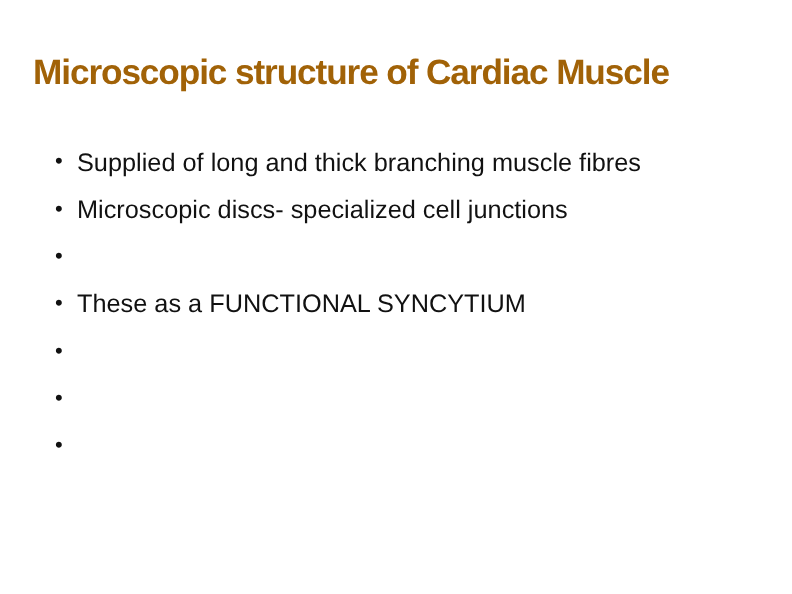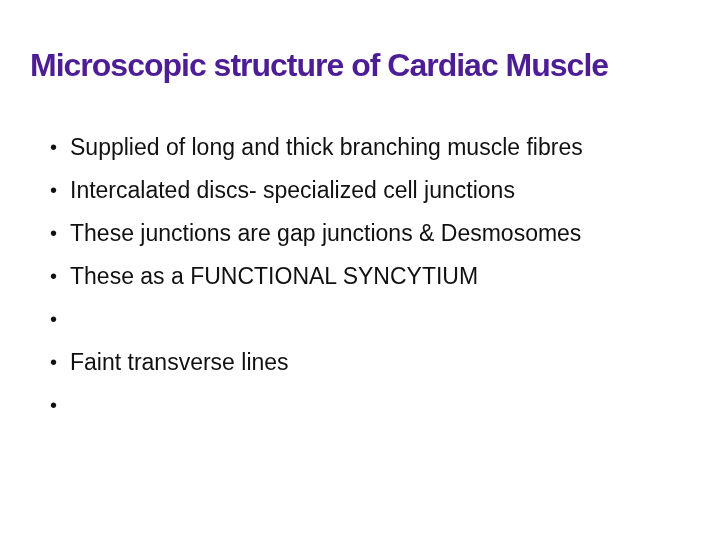--- a/index.html
+++ b/index.html
@@ -19,21 +19,21 @@
   .title {
     position: absolute;
     left: 30px;
     top: 44px;
     width: 670px;
     margin: 0;
     font-size: 32px;
     line-height: 42px;
     font-weight: 700;
     letter-spacing: -1px;
-    color: #4c1d95;
+    color: #a16207;
     white-space: nowrap;
   }
   .bullet-list {
     position: absolute;
     left: 50px;
     top: 126px;
     width: 640px;
     margin: 0;
     padding: 0;
     list-style: none;
@@ -68,40 +68,38 @@
 
   <ul class="bullet-list">
 
     <li class="bullet-item">
       <span class="marker">•</span>
       <span><span class="btext">Supplied of long and thick branching muscle fibres</span><span class="btext bold"></span></span>
     </li>
 
     <li class="bullet-item">
       <span class="marker">•</span>
-      <span><span class="btext">Intercalated discs- specialized cell junctions</span><span class="btext bold"></span></span>
+      <span><span class="btext">Microscopic discs- specialized cell junctions</span><span class="btext bold"></span></span>
     </li>
 
     <li class="bullet-item">
       <span class="marker">•</span>
-      <span><span class="btext">These junctions are gap junctions &amp; Desmosomes</span><span class="btext bold"></span></span>
     </li>
 
     <li class="bullet-item">
       <span class="marker">•</span>
       <span><span class="btext">These as a </span><span class="btext bold">FUNCTIONAL SYNCYTIUM</span></span>
     </li>
 
     <li class="bullet-item">
       <span class="marker">•</span>
     </li>
 
     <li class="bullet-item">
       <span class="marker">•</span>
-      <span><span class="btext">Faint transverse lines</span><span class="btext bold"></span></span>
     </li>
 
     <li class="bullet-item">
       <span class="marker">•</span>
     </li>
 
   </ul>
 
 </div>
 

